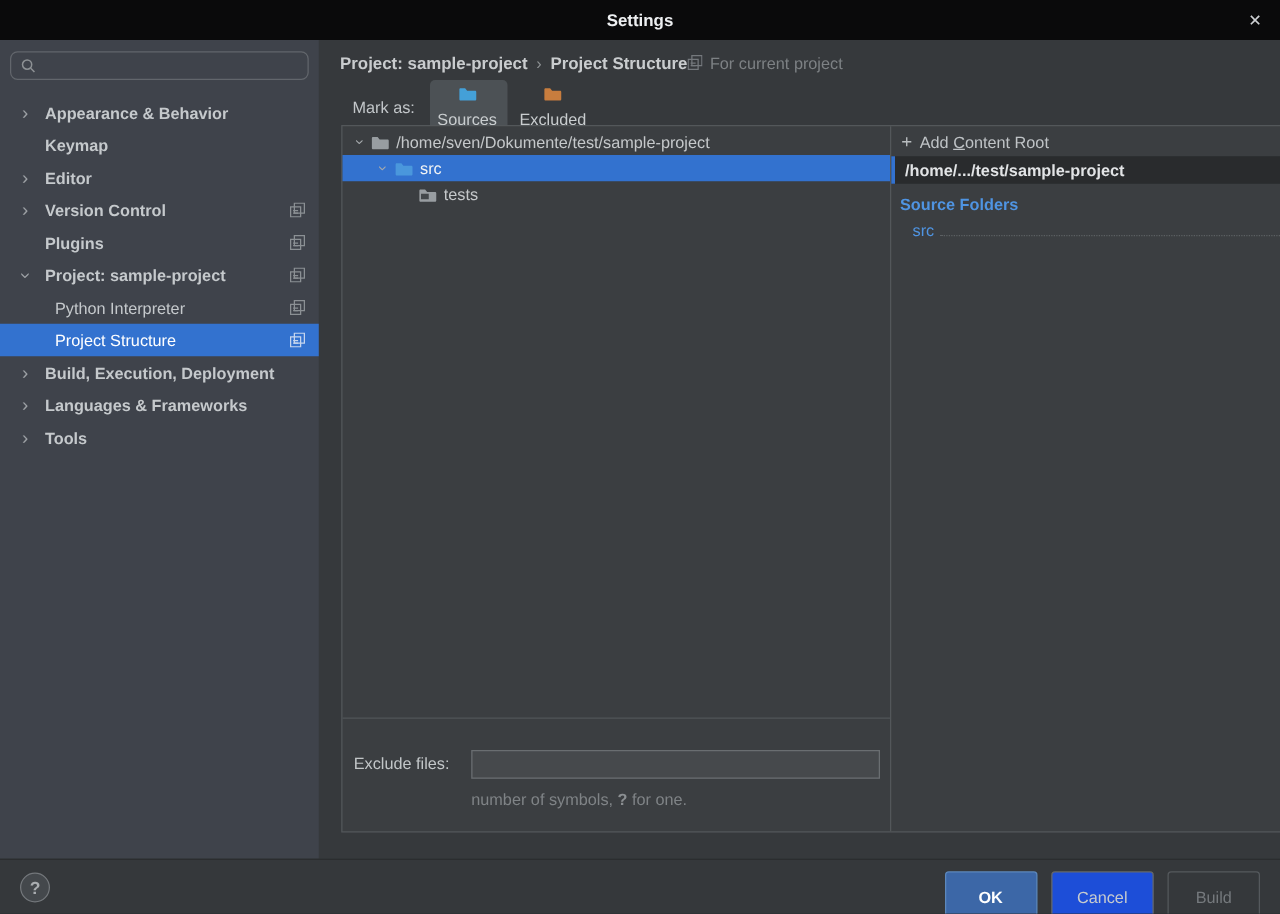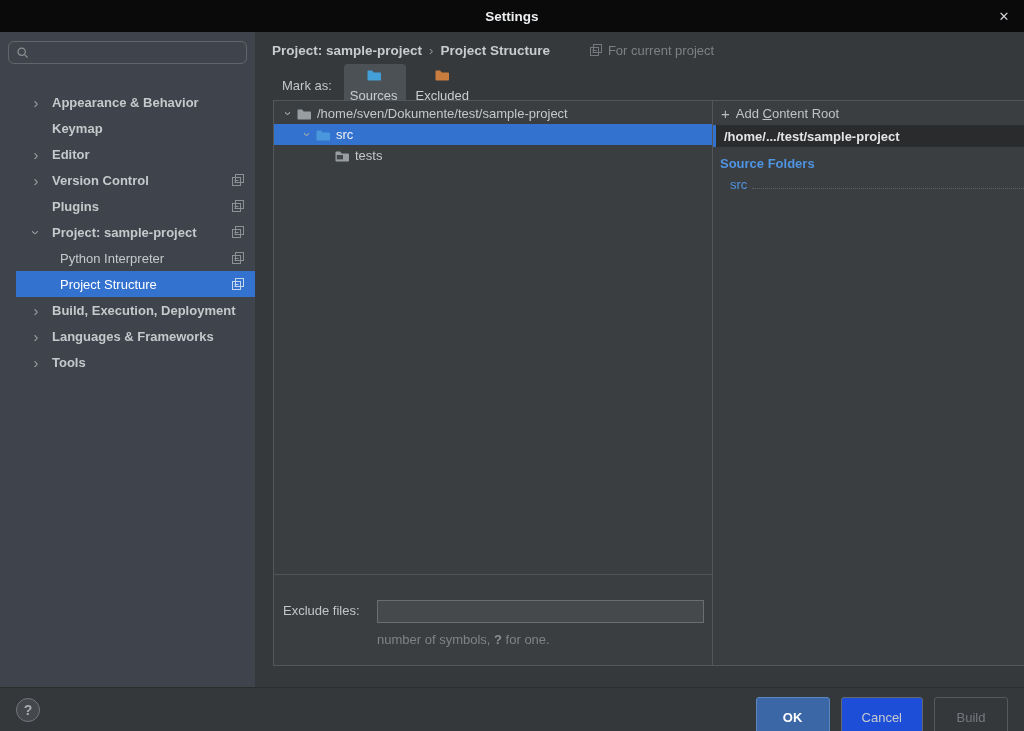--- a/index.html
+++ b/index.html
@@ -11,37 +11,37 @@
             display:flex;align-items:center;justify-content:center;}
   .titlebar .title{font-weight:bold;font-size:13.5px;color:#edeff1;}
   .titlebar .close{position:absolute;right:9px;top:0;height:32px;width:22px;display:flex;
                    align-items:center;justify-content:center;color:#cdd0d3;font-size:13px;}
   
   .sidebar{position:absolute;top:32px;left:0;width:255px;height:655px;background:#3f434b;}
   .search-box{position:absolute;top:9px;left:8px;width:239px;height:23px;border:1px solid #62666c;
               border-radius:6px;display:flex;align-items:center;padding-left:7px;box-sizing:border-box;}
   .search-input{flex:1;background:transparent;border:none;outline:none;color:#d5d8da;
                 font:inherit;margin-left:6px;min-width:0;}
-  .nav{position:absolute;top:57px;left:0;right:0;margin-left:16px;}
+  .nav{position:absolute;top:45px;left:0;right:0;}
   .nav-item{height:26px;display:flex;align-items:center;position:relative;}
   .nav-item .chev{position:absolute;left:13px;top:0;height:26px;width:14px;display:flex;
                   align-items:center;justify-content:center;color:#9da1a5;font-size:15px;}
   .chevron-right::before{content:"›";display:inline-block;}
   .chevron-down::before{content:"›";display:inline-block;transform:rotate(90deg);}
   .nav-item .label{margin-left:36px;font-weight:bold;color:#c5c9cc;white-space:nowrap;}
   .nav-item.sub .label{margin-left:44px;font-weight:normal;}
   .nav-item.selected{background:#3372cf;}
   .nav-item.selected .label{color:#ffffff;}
   .nav-item .sync{position:absolute;right:11px;top:7px;line-height:0;}
   
   .main-header{position:absolute;left:255px;top:32px;right:0;height:36px;display:flex;
                align-items:center;padding-left:17px;}
   .crumb{font-weight:bold;color:#c9ccce;font-size:13.5px;white-space:nowrap;}
   .crumb-sep{color:#8d9193;margin:0 7px;font-size:13px;}
-  .scope{display:flex;align-items:center;gap:6px;color:#7d8184;margin-left:40px;}
+  .scope{display:flex;align-items:center;gap:6px;color:#7d8184;}
   
   .markas-row{position:absolute;left:255px;top:70px;right:0;height:30px;display:flex;
               align-items:center;padding-left:27px;}
   .chip{display:flex;align-items:center;gap:5px;padding:3px 8px 3px 6px;border-radius:4px;flex-direction:column;}
   .chip.selected{background:#4c5155;}
   .chip-sources{margin-left:12px;}
   .chip-excluded{margin-left:4px;}
   .chip .u, .acr .u{text-decoration:underline;}
   .chip-label{color:#c9cdcf;}
   

